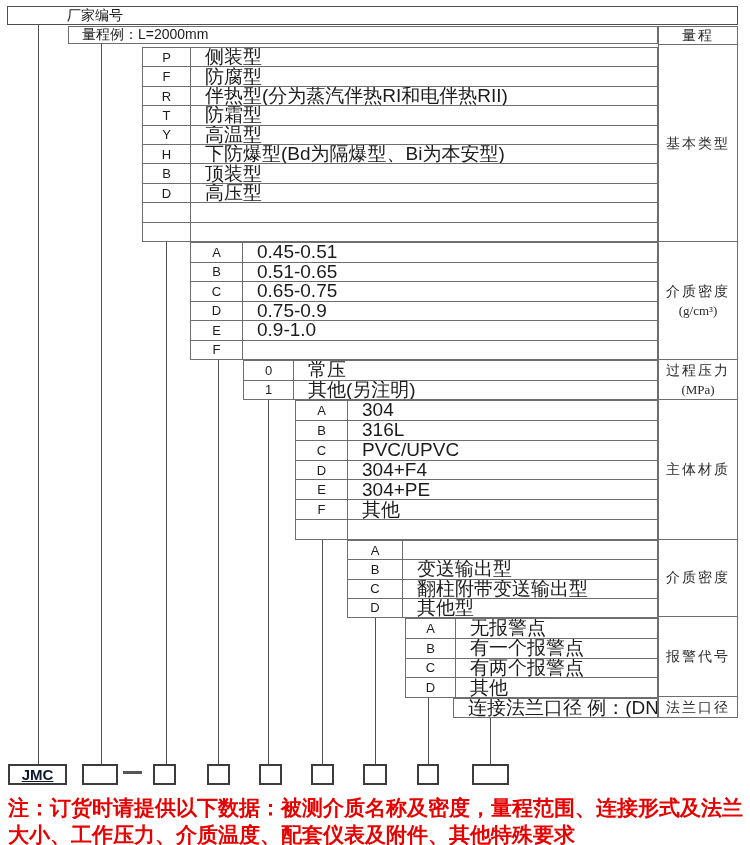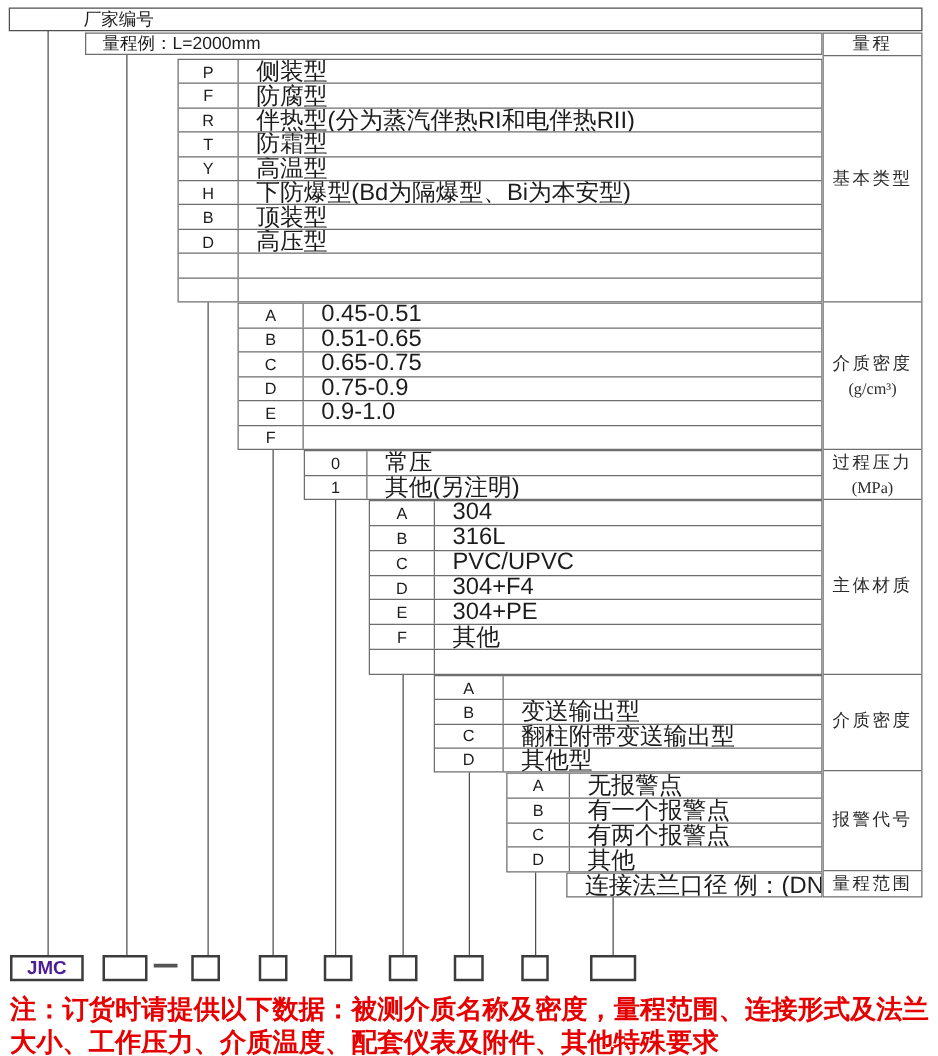--- a/index.html
+++ b/index.html
@@ -19,21 +19,21 @@
   
   #labelcol{position:absolute;left:658px;top:26px;width:80px;height:692px;border:1px solid #6e6e6e;background:#fff;display:flex;flex-direction:column;}
   .lcell{border-bottom:1px solid #6e6e6e;display:flex;flex-direction:column;align-items:center;justify-content:center;
          font-family:"Liberation Serif",serif;font-size:14px;color:#2b2b2b;letter-spacing:2px;text-align:center;line-height:19px;}
   .lcell:last-child{border-bottom:none;}
   .lcell .unit{letter-spacing:0;font-size:13px;}
   
   .vline{position:absolute;width:1px;background:#4f4f4f;}
   
   .mbox{position:absolute;top:764px;height:21px;border:2px solid #3c3c3c;background:#fff;}
-  #jmc-box{display:flex;align-items:center;justify-content:center;font-weight:bold;font-size:15px;color:#4c1d95;}
+  #jmc-box{display:flex;align-items:center;justify-content:center;font-weight:bold;font-size:15px;color:#0f172a;text-decoration:underline;}
   #dash{position:absolute;left:123px;top:771px;width:19px;height:3px;background:#555;}
   
   #note{position:absolute;left:8px;top:794px;width:740px;color:#e60000;font-weight:bold;font-size:21px;line-height:27px;white-space:nowrap;}
 </style>
 </head>
 <body>
 
 <div id="stage">
 
   <div class="hbox" style="left:7px;top:6px;width:731px;height:19px;padding-left:59px;">
@@ -62,21 +62,21 @@
     <div class="lcell" style="height:140px;">
       <span>主体材质</span>
     </div>
     <div class="lcell" style="height:78px;">
       <span>介质密度</span>
     </div>
     <div class="lcell" style="height:80px;">
       <span>报警代号</span>
     </div>
     <div class="lcell" style="height:20px;">
-      <span>量程范围</span>
+      <span>法兰口径</span>
     </div>
   </div>
 
   <div class="tbl" style="left:142px;top:47px;width:516px;height:195px;">
     <div class="trow">
       <div class="code" style="width:48px;">P</div>
       <div class="desc">侧装型</div>
     </div>
     <div class="trow">
       <div class="code" style="width:48px;">F</div>

